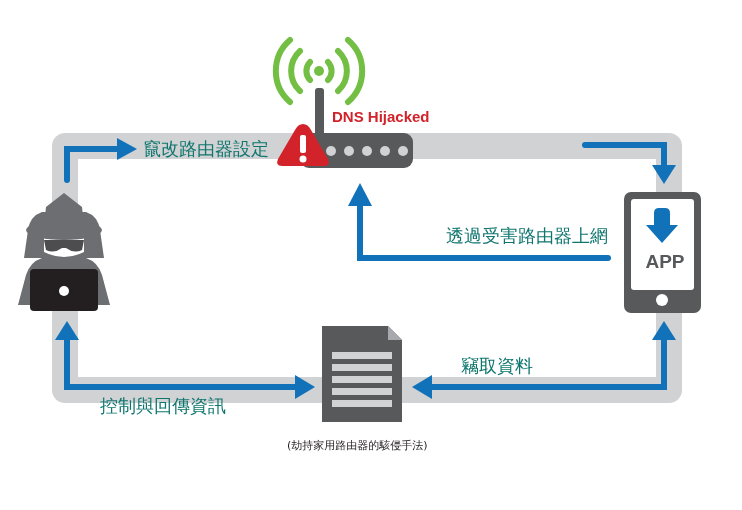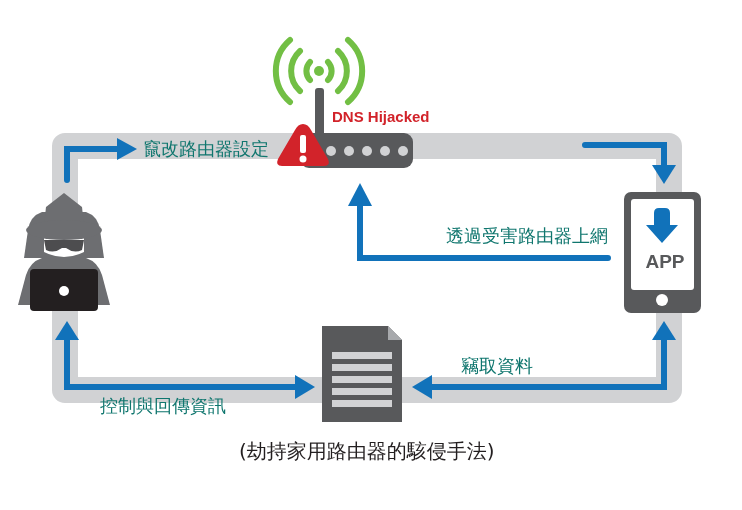--- a/index.html
+++ b/index.html
@@ -2,21 +2,21 @@
 <html><head>
 <meta charset="utf-8">
 <style>
   html, body { margin: 0; padding: 0; background: #ffffff; }
   body { width: 742px; height: 510px; position: relative; overflow: hidden;
          font-family: "DejaVu Sans", "Liberation Sans", sans-serif; }
   #stage { position: absolute; left: 0; top: 0; width: 742px; height: 510px; border-radius: 18px; }
   .lbl { position: absolute; font-size: 18px; color: #0f766e; white-space: nowrap; line-height: 18px; }
   .hijack { position: absolute; font-size: 15px; font-weight: bold; color: #d2232a; white-space: nowrap;
             font-family: "Liberation Sans", "DejaVu Sans", sans-serif; }
-  .caption { position: absolute; font-size: 20px; color: #231f20; white-space: nowrap; }
+  .caption { position: absolute; font-size: 11px; color: #231f20; white-space: nowrap; margin-left: 48px; }
   .app-text { font-family: "Liberation Sans", "DejaVu Sans", sans-serif; font-weight: bold; }
 </style>
 </head>
 <body>
 
 <div id="stage">
   <svg width="742" height="510" viewBox="0 0 742 510" xmlns="http://www.w3.org/2000/svg">
 
     <path d="M65 146 L669 146 L669 390 L65 390 Z" fill="none" stroke="#d1d2d4" stroke-width="26" stroke-linejoin="round"></path>
 

